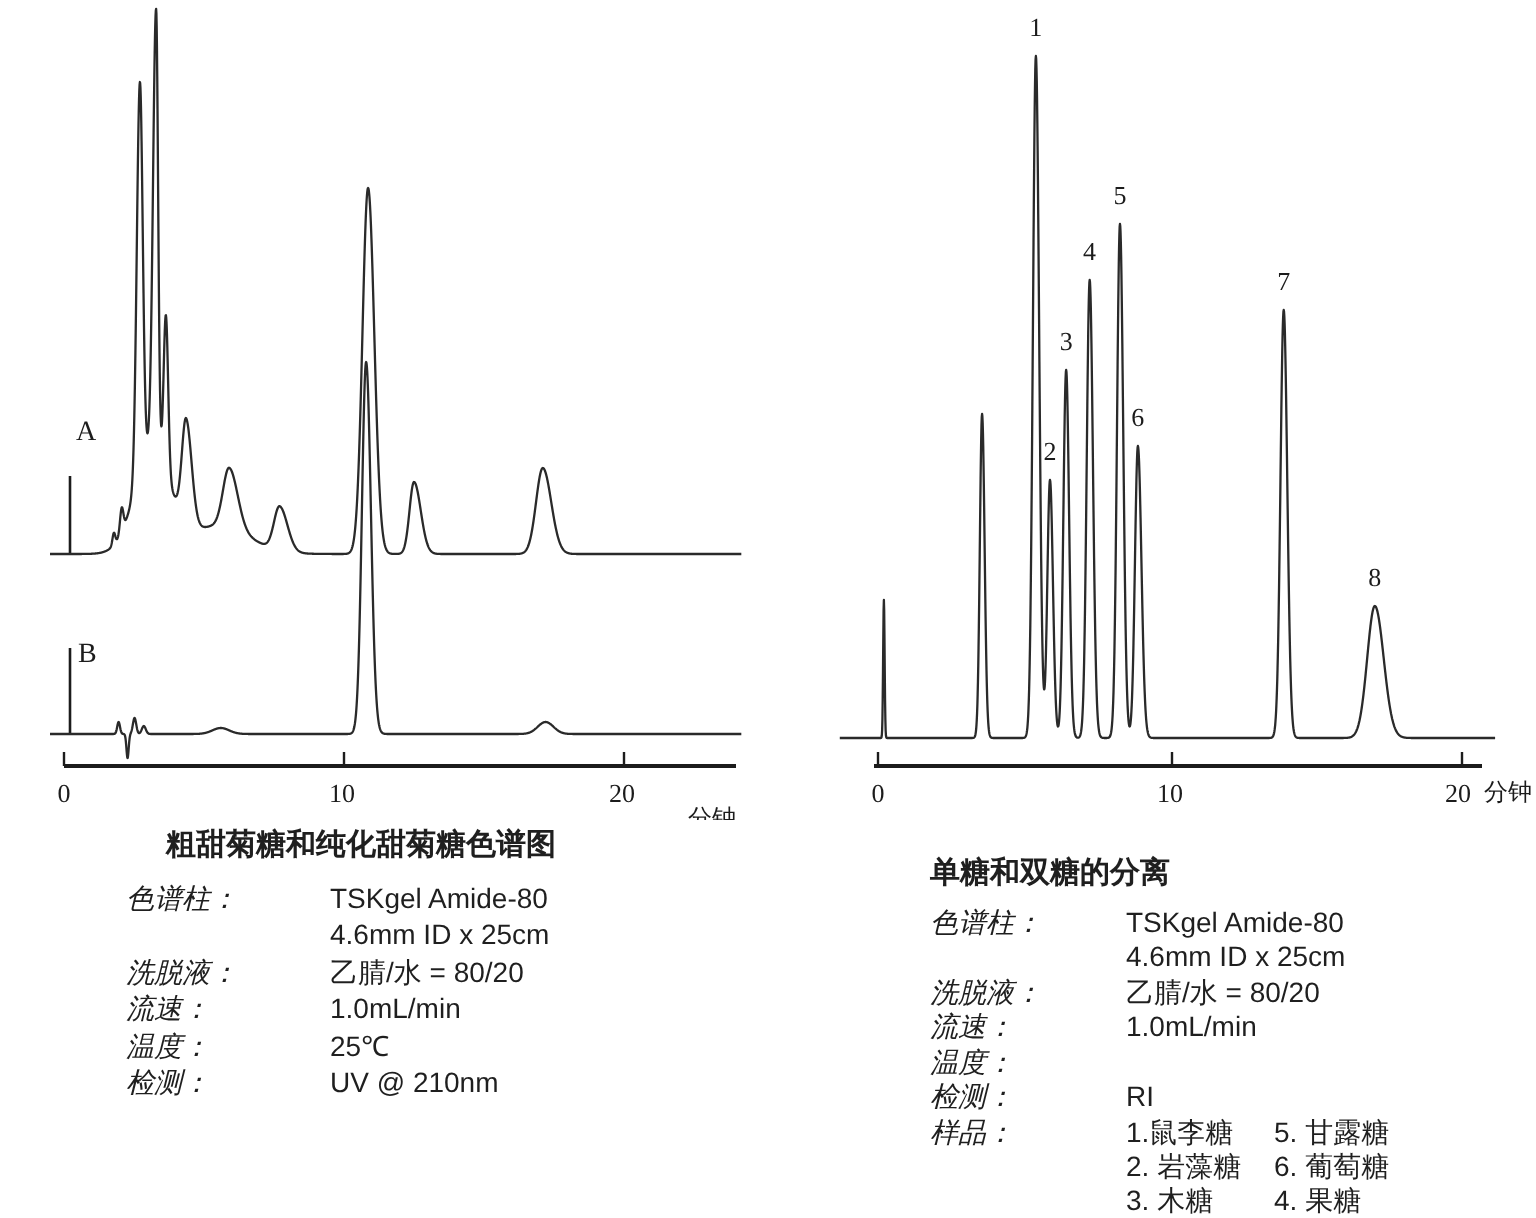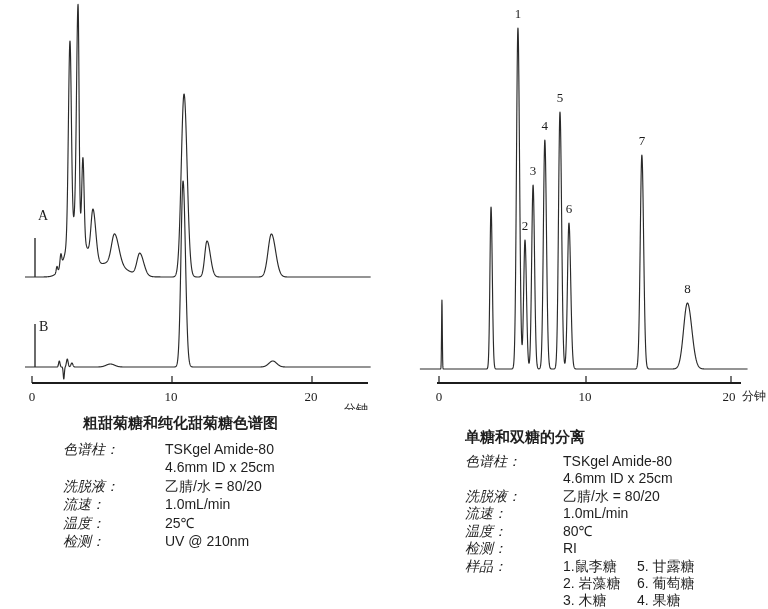--- a/index.html
+++ b/index.html
@@ -110,21 +110,20 @@
     <div class="prow">
       <div class="plabel">洗脱液：</div>
       <div class="pvalue">乙腈/水 = 80/20</div>
     </div>
     <div class="prow">
       <div class="plabel">流速：</div>
       <div class="pvalue">1.0mL/min</div>
     </div>
     <div class="prow">
       <div class="plabel">温度：</div>
-      <div class="pvalue">80℃</div>
     </div>
     <div class="prow">
       <div class="plabel">检测：</div>
       <div class="pvalue">RI</div>
     </div>
     <div class="prow">
       <div class="plabel">样品：</div>
       <div class="pvalue">
         <div class="samples-grid">
           <span>1.鼠李糖</span>

